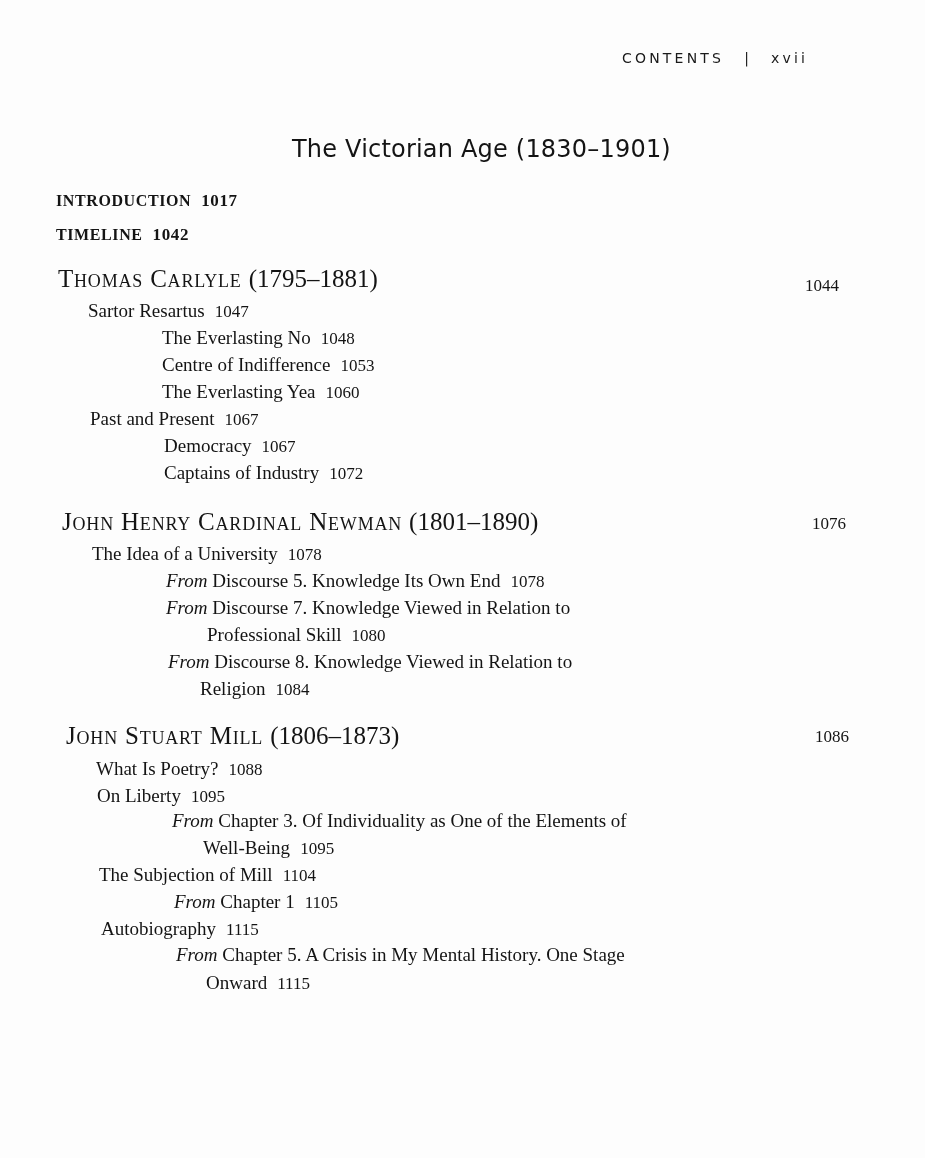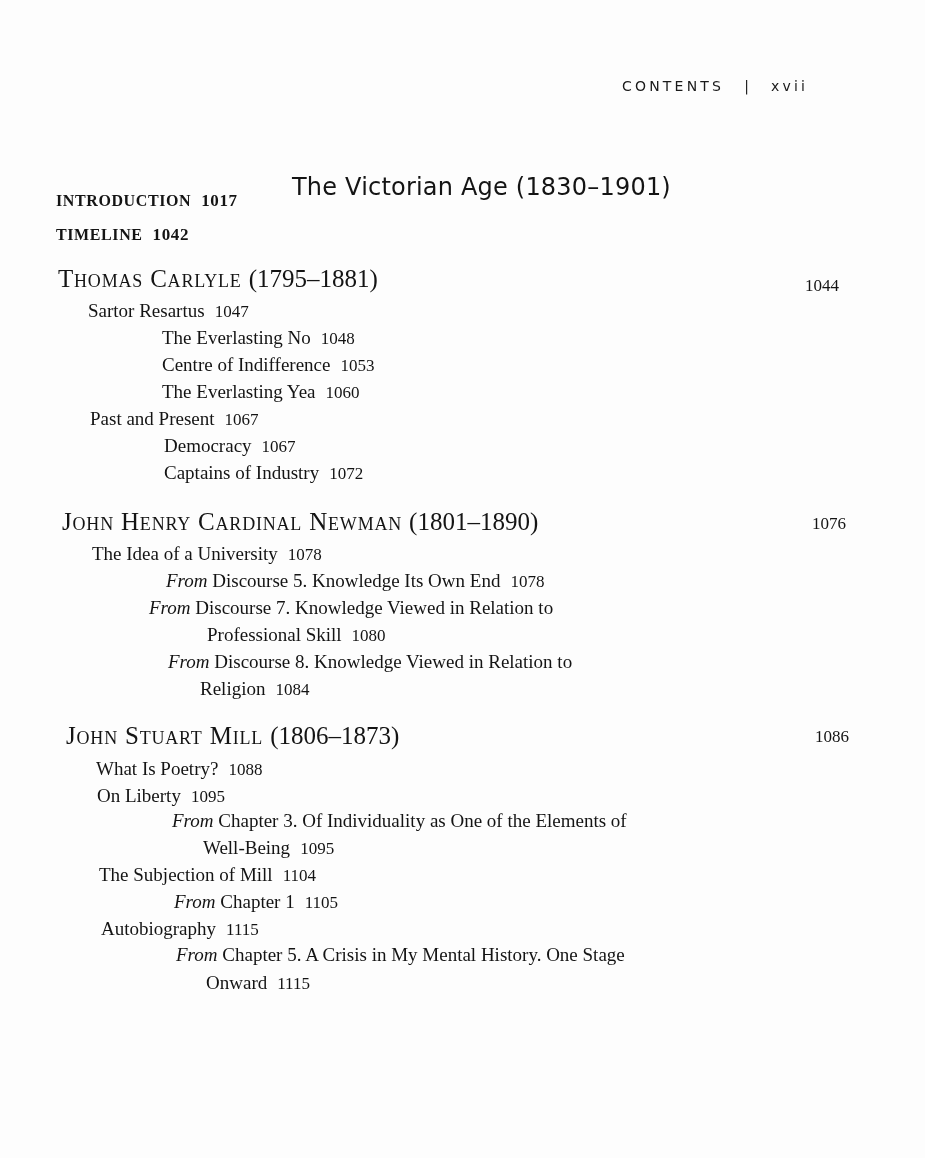--- a/index.html
+++ b/index.html
@@ -23,37 +23,35 @@
     }
     .running-head {
       position: absolute;
       top: 50px;
       left: 622px;
       font-family: "DejaVu Sans", "Liberation Sans", sans-serif;
       font-size: 14px;
       letter-spacing: 3.2px;
       color: #1a1a1a;
       white-space: nowrap;
-      margin-top: 28px;
     }
     .running-head .sep {
       display: inline-block;
       margin: 0 22px 0 20px;
       letter-spacing: 0;
     }
     .part-title {
       position: absolute;
       top: 135px;
       left: 292px;
       font-family: "DejaVu Sans", "Liberation Sans", sans-serif;
       font-size: 24px;
       color: #141414;
       white-space: nowrap;
       letter-spacing: 0.2px;
-      margin-top: 38px;
     }
     .line {
       position: absolute;
       white-space: nowrap;
       font-size: 19px;
       line-height: 26px;
     }
     .frontmatter {
       font-size: 16px;
       font-weight: bold;
@@ -133,21 +131,21 @@
     <span>John Henry Cardinal Newman</span> <span class="dates">(1801–1890)</span>
   </div>
   <div class="author-page" style="top:514px; left:812px;text-align:center;">1076</div>
 
   <div class="line work" style="top:541px; left:92px;">
     <span>The Idea of a University</span><span class="pg">1078</span>
   </div>
   <div class="line sel" style="top:568px; left:166px;">
     <span class="from">From</span> <span>Discourse 5. Knowledge Its Own End</span><span class="pg">1078</span>
   </div>
-  <div class="line sel" style="top:595px; left:149px;">
+  <div class="line sel" style="top:595px; left:166px;">
     <span class="from">From</span> <span>Discourse 7. Knowledge Viewed in Relation to</span>
   </div>
   <div class="line sel" style="top:622px; left:207px;">
     <span>Professional Skill</span><span class="pg">1080</span>
   </div>
   <div class="line sel" style="top:649px; left:168px;">
     <span class="from">From</span> <span>Discourse 8. Knowledge Viewed in Relation to</span>
   </div>
   <div class="line sel" style="top:676px; left:200px;">
     <span>Religion</span><span class="pg">1084</span>

